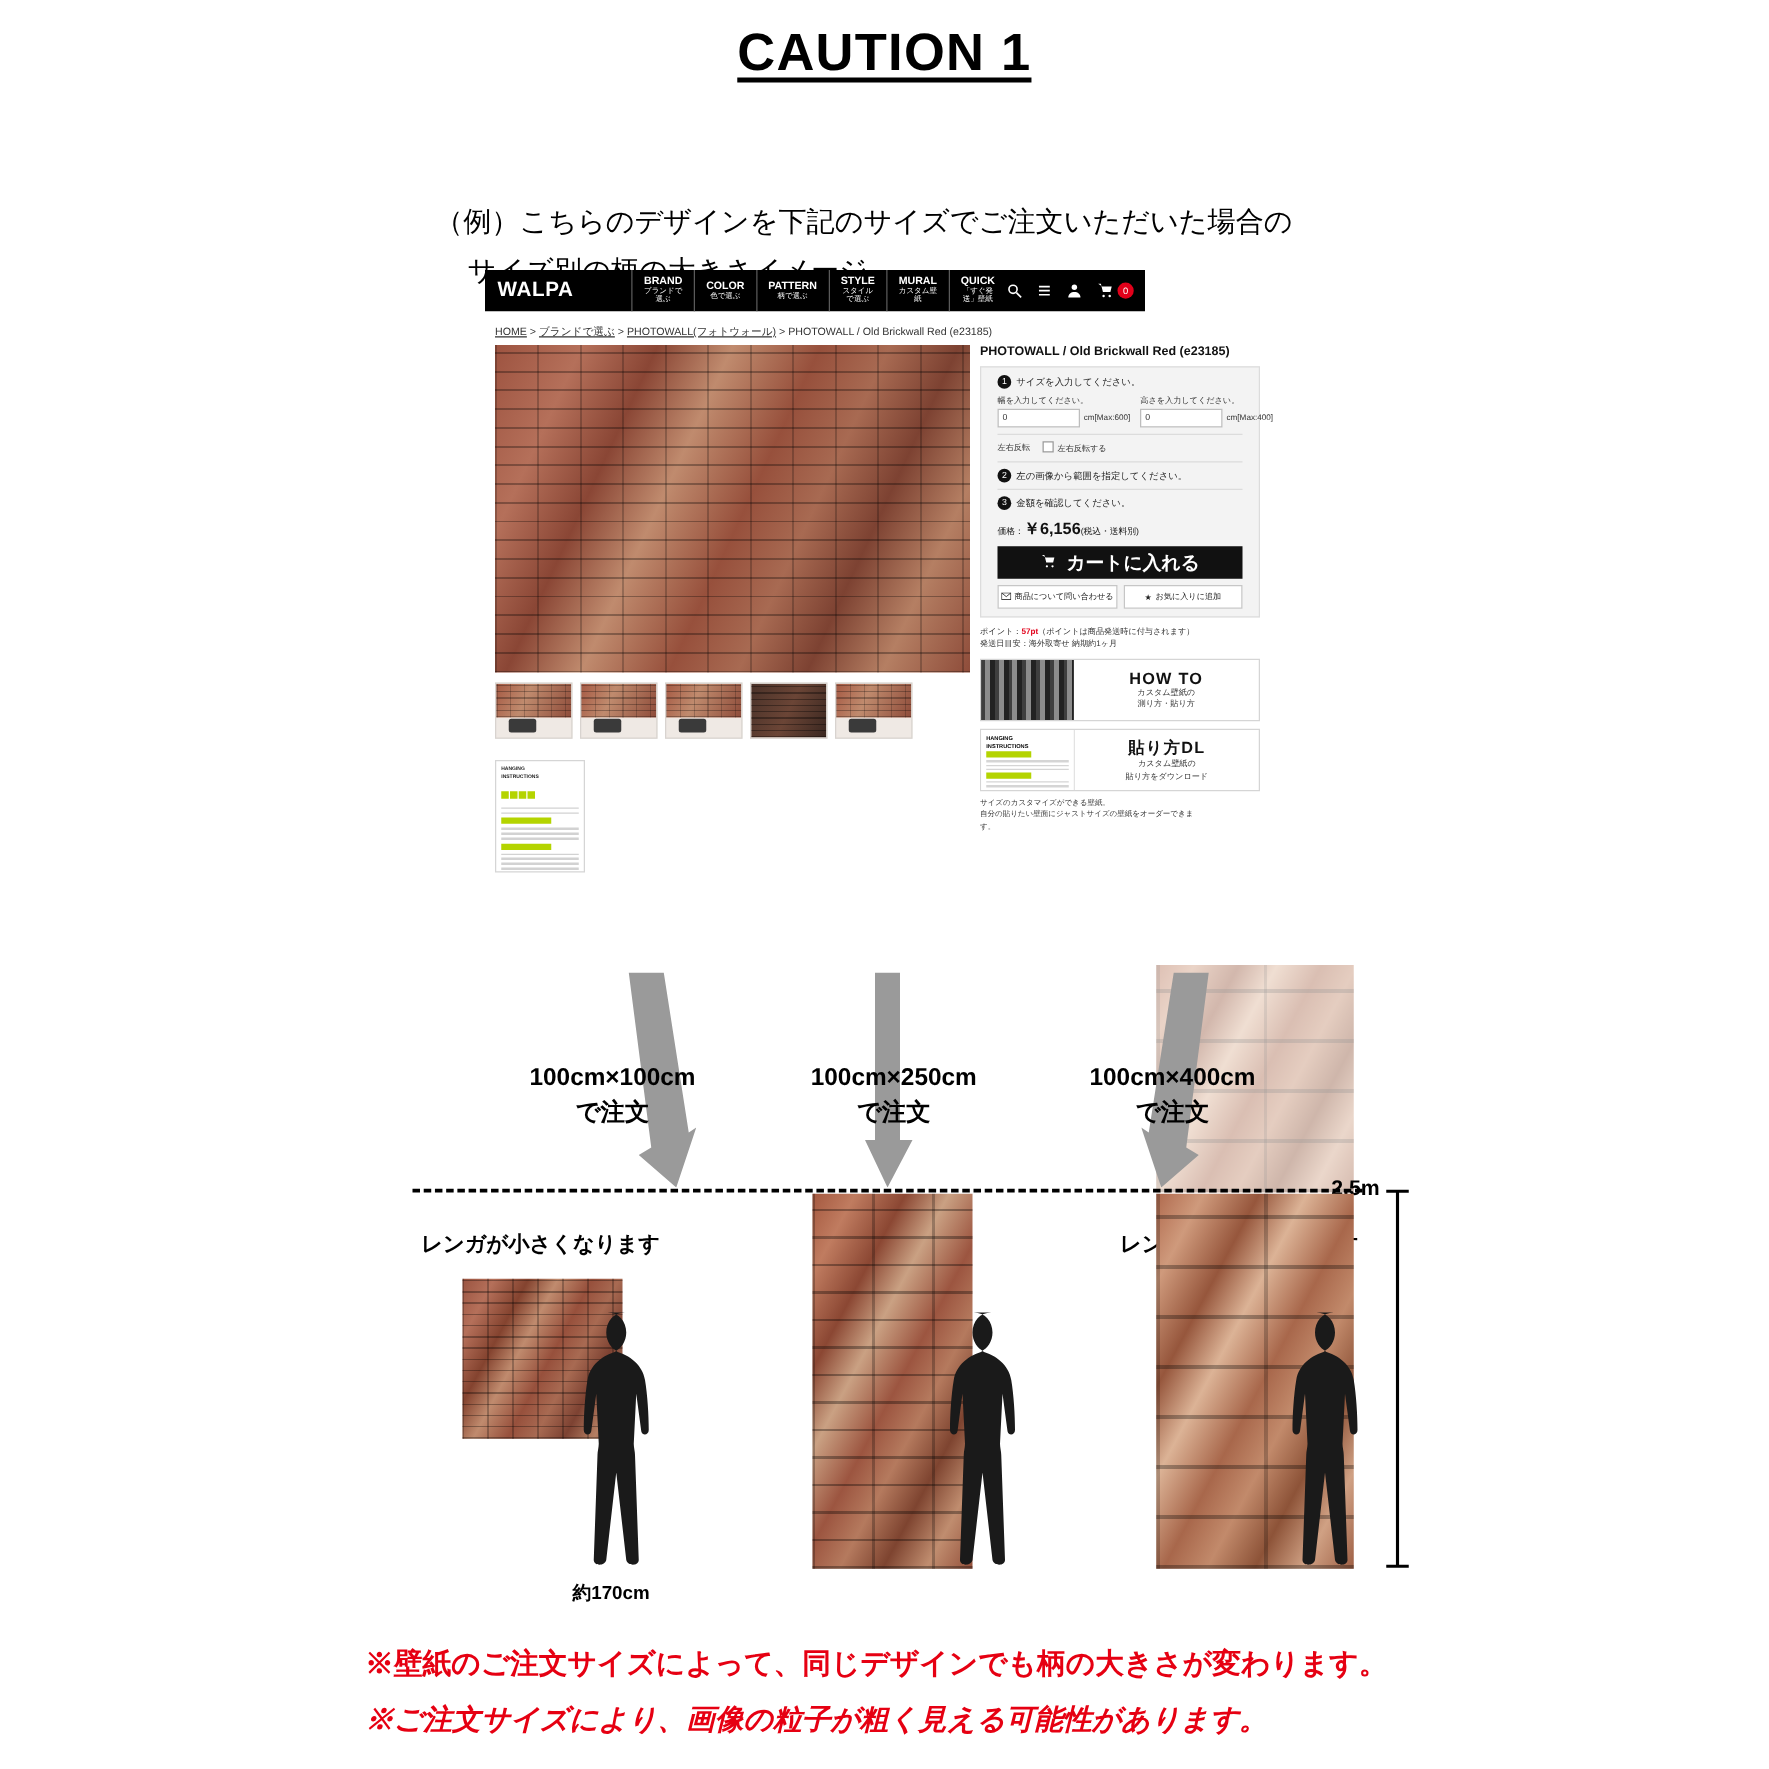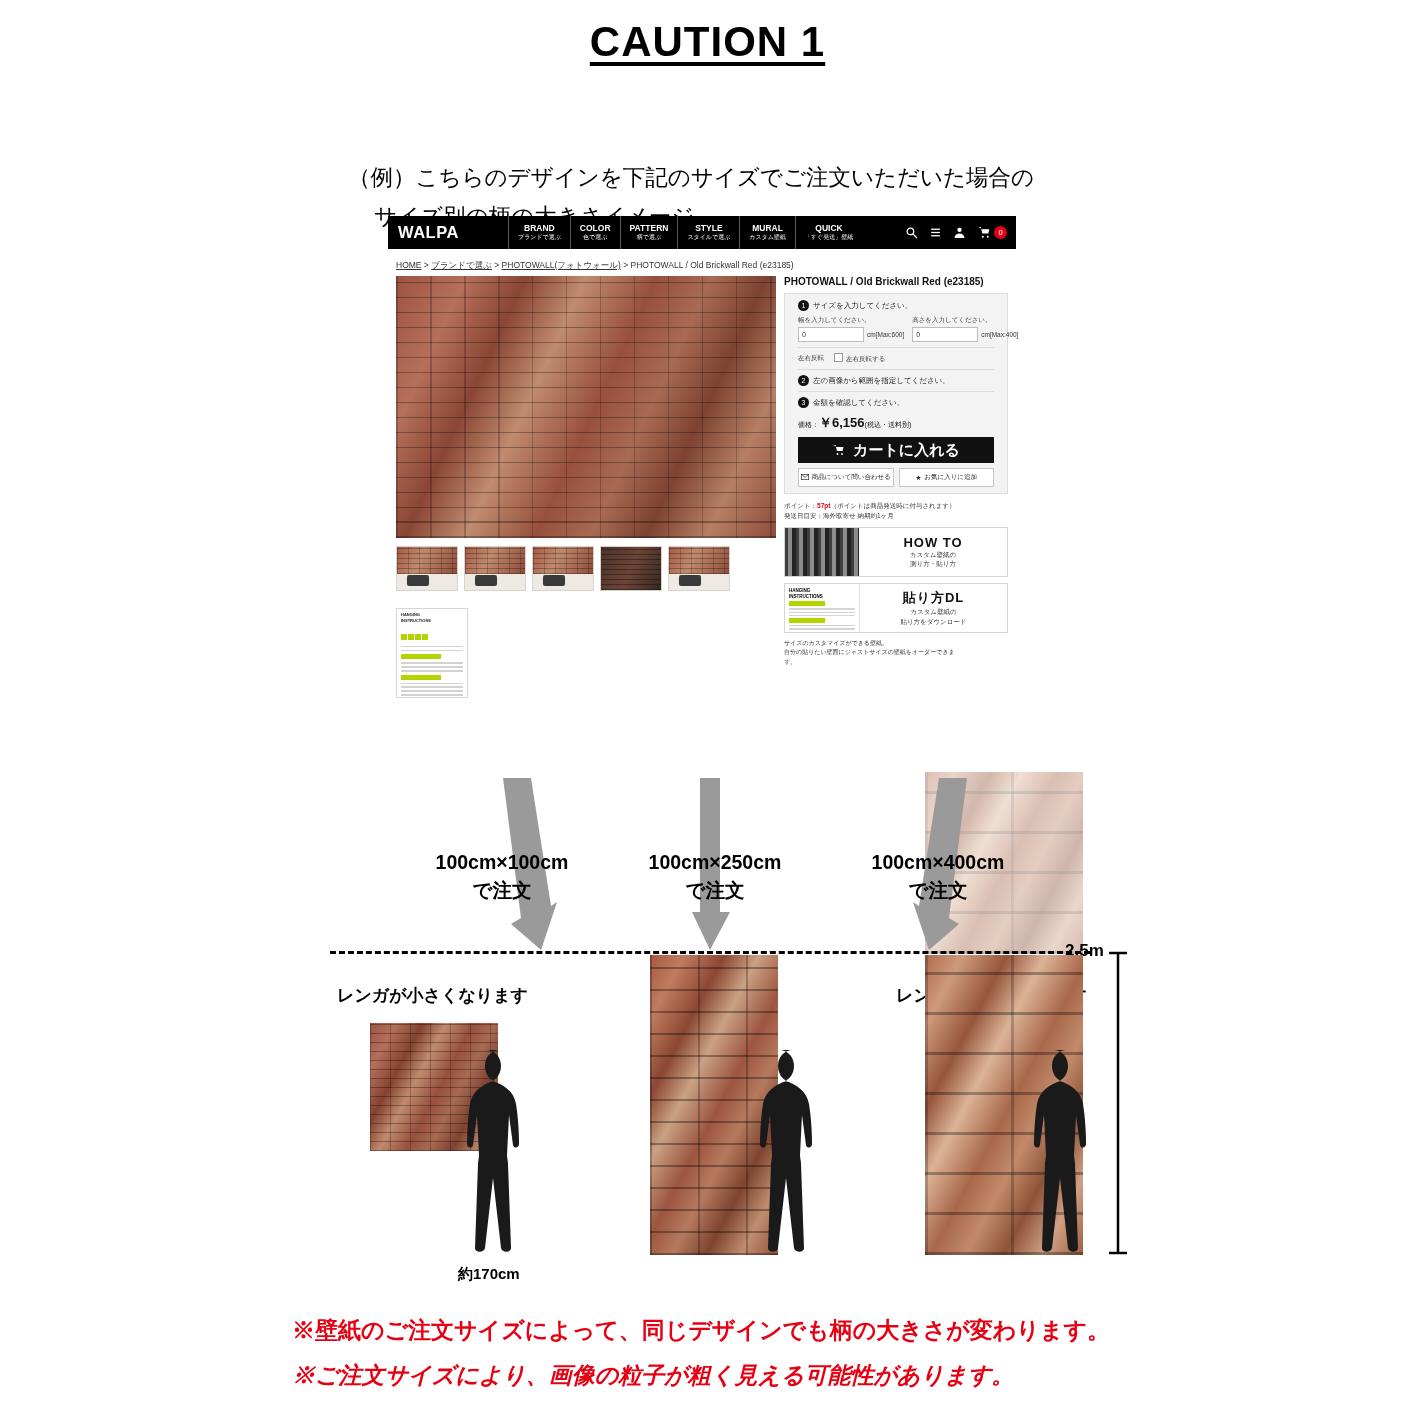--- a/index.html
+++ b/index.html
@@ -21,21 +21,21 @@
   }
   #intro .l2{display:block;margin-left:26px;}
 
   
   #browser{
     position:absolute;left:388px;top:216px;width:628px;height:540px;
     background:#fff;
   }
   
   .wheader{
-    position:absolute;left:0;top:0;width:628px;height:33px;background:#000;
+    position:absolute;left:0;top:0;width:528px;height:33px;background:#000;
     display:flex;align-items:center;
   }
   .wlogo{color:#fff;font-size:16.5px;font-weight:bold;letter-spacing:.5px;margin-left:10px;width:110px;}
   .wnav{display:flex;align-items:stretch;height:33px;flex:1;}
   .wnav .item{
     color:#fff;text-align:center;padding:0 9px;display:flex;flex-direction:column;
     justify-content:center;border-left:1px solid #5a5a5a;
   }
   .wnav .item .t1{font-size:8.5px;font-weight:bold;line-height:1.15;}
   .wnav .item .t2{font-size:6px;line-height:1.25;}
@@ -421,21 +421,21 @@
 <svg class="arrow" style="left:497px;top:778px;" width="60" height="172" viewBox="0 0 60 172">
   <path d="M6 0 L34 0 L54 128 L60 124 L44 172 L14 146 L24 140 L6 0 Z" fill="#9a9a9a"></path>
 </svg>
 <svg class="arrow" style="left:692px;top:778px;" width="40" height="172" viewBox="0 0 40 172">
   <path d="M8 0 L28 0 L28 134 L38 134 L18 172 L0 134 L8 134 Z" fill="#9a9a9a"></path>
 </svg>
 <svg class="arrow" style="left:913px;top:778px;" width="60" height="172" viewBox="0 0 60 172">
   <path d="M26 0 L54 0 L36 140 L46 146 L16 172 L0 124 L6 128 L26 0 Z" fill="#9a9a9a"></path>
 </svg>
 
-<div class="sizelabel" style="left:392px;top:848px;width:220px;">
+<div class="sizelabel" style="left:380px;top:848px;width:220px;">
   <div>100cm×100cm</div>
   <div>で注文</div>
 </div>
 <div class="sizelabel" style="left:605px;top:848px;width:220px;">
   <div>100cm×250cm</div>
   <div>で注文</div>
 </div>
 <div class="sizelabel" style="left:828px;top:848px;width:220px;">
   <div>100cm×400cm</div>
   <div>で注文</div>

